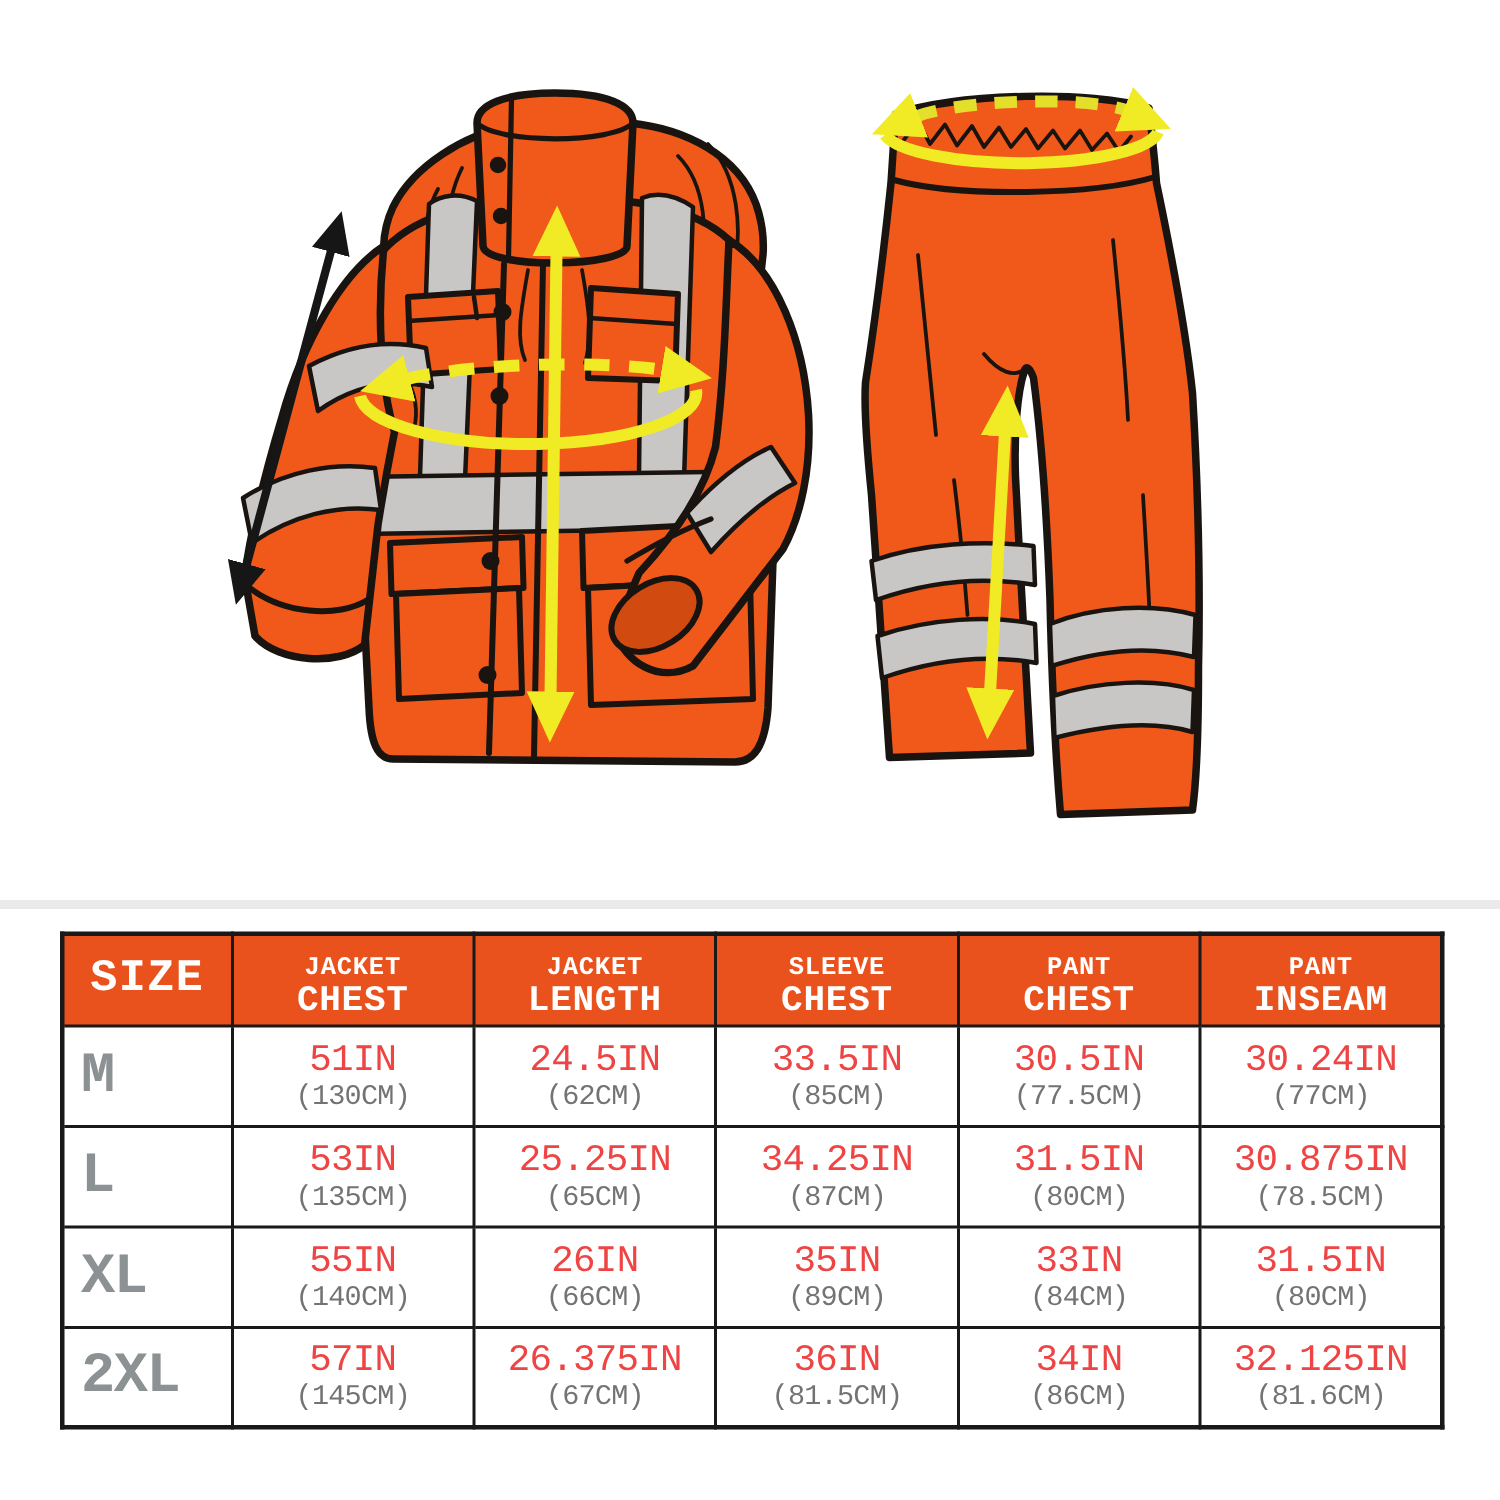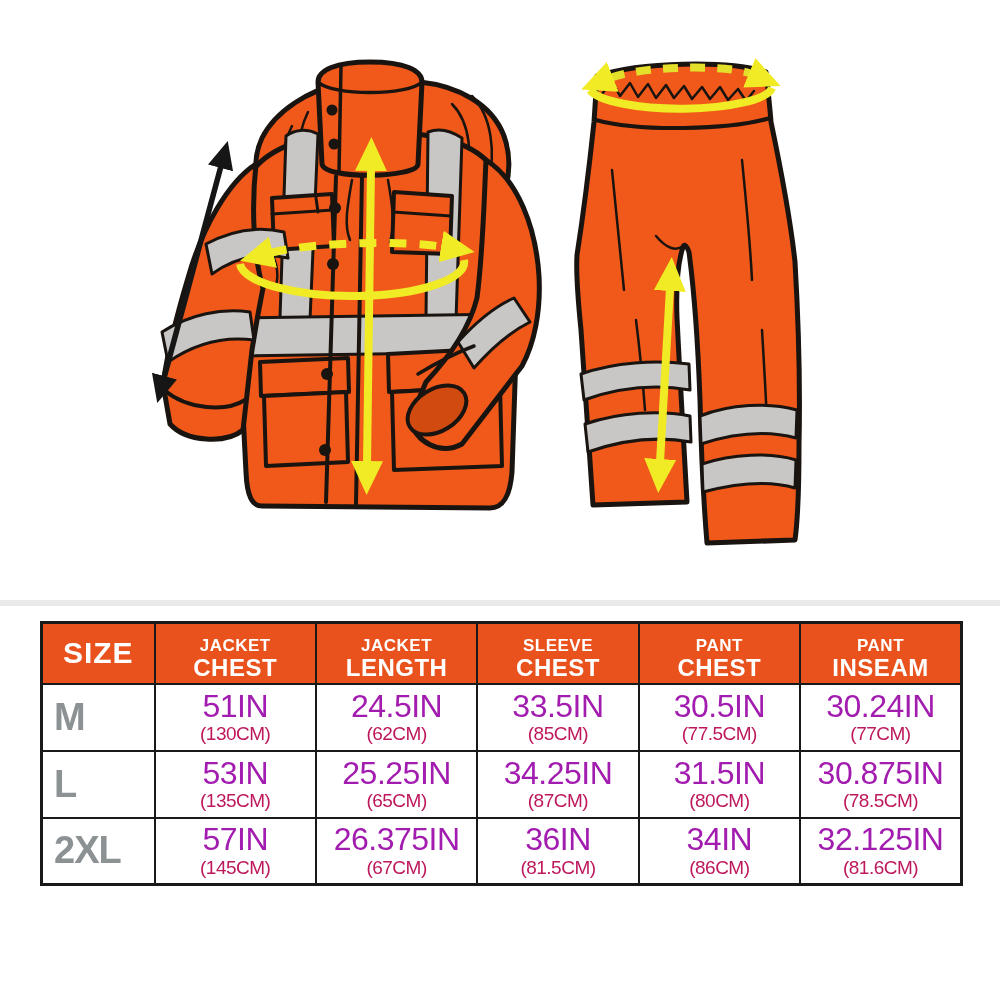--- a/index.html
+++ b/index.html
@@ -2,21 +2,21 @@
 <html><head>
 <meta charset="utf-8">
 <style>
   * { margin: 0; padding: 0; box-sizing: border-box; }
   html, body { background: #ffffff; }
   .canvas {
     position: relative;
     width: 1000px;
     height: 1000px;
     background: #ffffff;
-    font-family: Liberation Sans, sans-serif;
+    font-family: Liberation Mono, monospace;
     overflow: hidden;
   }
   .illustration {
     position: absolute;
     left: 0; top: 0;
     width: 1000px; height: 600px;
   }
   .divider-strip {
     position: absolute;
     left: 0; top: 600px;
@@ -54,28 +54,28 @@
     color: #8C9193;
     font-weight: bold;
     font-size: 38px;
     text-align: left;
     padding-left: 11px;
     letter-spacing: -1px;
     vertical-align: middle;
   }
   td.meas { text-align: center; vertical-align: middle; }
   td.meas .in {
-    font-size: 32px;
-    color: #a21caf;
+    font-size: 25px;
+    color: #ef4444;
     letter-spacing: -0.5px;
     line-height: 1.12;
   }
   td.meas .cm {
     font-size: 19px;
-    color: #be185d;
+    color: #737373;
     letter-spacing: -0.5px;
     line-height: 1.1;
   }
 </style>
 </head>
 <body>
 
 <div class="canvas">
 
   <svg class="illustration" viewBox="0 0 1000 600" aria-hidden="true">
@@ -273,20 +273,43 @@
           <td class="meas">
             <div class="in">31.5IN</div>
               <div class="cm">(80CM)</div>
           </td>
           <td class="meas">
             <div class="in">30.875IN</div>
               <div class="cm">(78.5CM)</div>
           </td>
         </tr>
         <tr>
+          <td class="sz">XL</td>
+          <td class="meas">
+            <div class="in">55IN</div>
+              <div class="cm">(140CM)</div>
+          </td>
+          <td class="meas">
+            <div class="in">26IN</div>
+              <div class="cm">(66CM)</div>
+          </td>
+          <td class="meas">
+            <div class="in">35IN</div>
+              <div class="cm">(89CM)</div>
+          </td>
+          <td class="meas">
+            <div class="in">33IN</div>
+              <div class="cm">(84CM)</div>
+          </td>
+          <td class="meas">
+            <div class="in">31.5IN</div>
+              <div class="cm">(80CM)</div>
+          </td>
+        </tr>
+        <tr>
           <td class="sz">2XL</td>
           <td class="meas">
             <div class="in">57IN</div>
               <div class="cm">(145CM)</div>
           </td>
           <td class="meas">
             <div class="in">26.375IN</div>
               <div class="cm">(67CM)</div>
           </td>
           <td class="meas">

